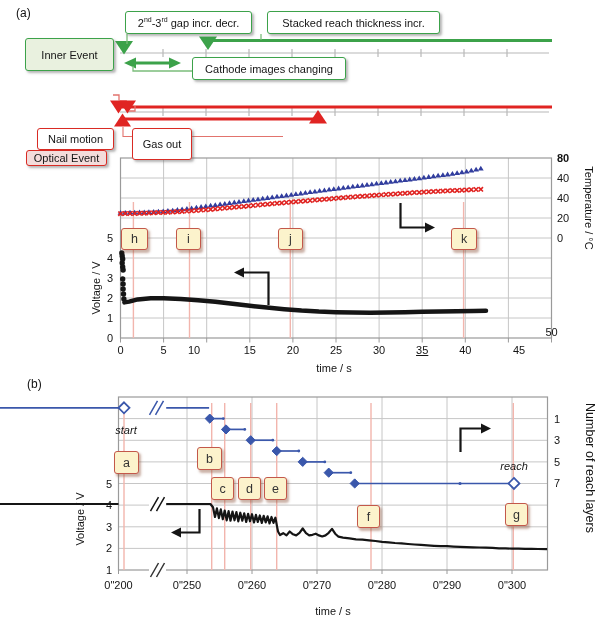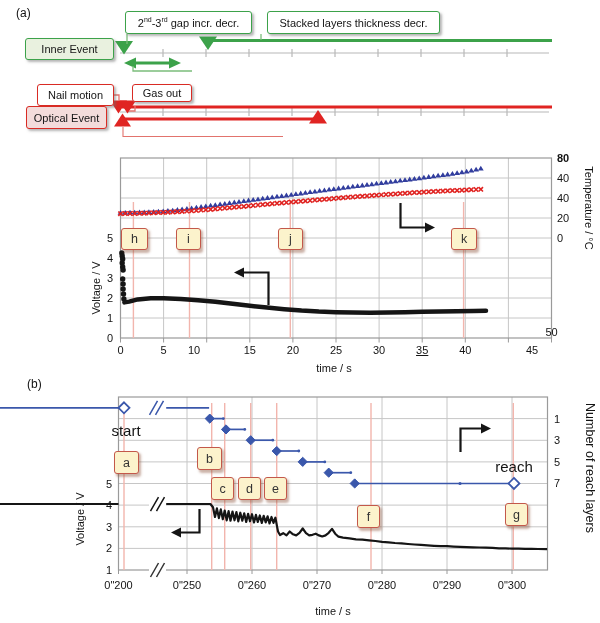--- a/index.html
+++ b/index.html
@@ -3,31 +3,31 @@
 <meta charset="utf-8">
 <style>
   html,body{margin:0;padding:0;background:#fff;}
   #stage{position:relative;width:600px;height:623px;background:#fff;overflow:hidden;
          font-family:"Liberation Sans",sans-serif;}
   #gfx{position:absolute;left:0;top:0;z-index:1;}
   #ticks{position:absolute;left:0;top:0;width:600px;height:623px;z-index:2;pointer-events:none;}
   .box{position:absolute;box-sizing:border-box;display:flex;align-items:center;justify-content:center;
        background:#fff;border-radius:3px;font-size:11px;color:#141414;white-space:nowrap;z-index:3;}
   .gbox{border:1.5px solid #3ca24a;box-shadow:2px 2px 2.5px rgba(110,110,110,.5);}
-  .rbox{border:1.5px solid #d92b24;box-shadow:2px 2px 2.5px rgba(110,110,110,.5);}
+  .rbox{border:1.5px solid #d92b24;box-shadow:2px 2px 2.5px rgba(110,110,110,.5);margin-top:44px;}
   .greenfill{background:#e9f1df;}
   .redfill{background:#f3dcdb;}
   .ybox{background:#fcf3cc;border:1.8px solid #c3584a;box-shadow:2px 2.5px 2.5px rgba(140,85,60,.45);
         font-size:12.5px;color:#333;}
   .panel-label{position:absolute;font-size:12px;color:#111;z-index:3;}
   .axis-title{position:absolute;font-size:11px;color:#141414;white-space:nowrap;z-index:2;}
   .centered{transform:translate(-50%,-50%);}
   .rot-ccw{transform:translate(-50%,-50%) rotate(-90deg);}
   .rot-cw{transform:translate(-50%,-50%) rotate(90deg);}
-  .small-label{position:absolute;font-size:15px;color:#141414;z-index:3;white-space:nowrap;}
+  .small-label{position:absolute;font-size:11px;color:#141414;z-index:3;white-space:nowrap;font-style:italic;}
   .tick{position:absolute;font-size:11px;color:#141414;white-space:nowrap;}
   .box sup{font-size:7px;line-height:0;}
 </style>
 </head>
 <body>
 
 <div id="stage">
   <svg id="gfx" width="600" height="623">
       <g>
         <path d="M120,53H549M163,49V57M206,49V57M249,49V57M292,49V57M335,49V57M378,49V57M421,49V57M464,49V57M507,49V57" stroke="#b8b8b8" fill="none" stroke-width="1.2"></path>
@@ -131,21 +131,21 @@
   <div id="ticks">
       <div class="tick" style="left: 120.5px; top: 350px; transform: translate(-50%, -50%);">0</div>
       <div class="tick" style="left: 163.6px; top: 350px; transform: translate(-50%, -50%);">5</div>
       <div class="tick" style="left: 194px; top: 350px; transform: translate(-50%, -50%);">10</div>
       <div class="tick" style="left: 249.8px; top: 350px; transform: translate(-50%, -50%);">15</div>
       <div class="tick" style="left: 292.9px; top: 350px; transform: translate(-50%, -50%);">20</div>
       <div class="tick" style="left: 336px; top: 350px; transform: translate(-50%, -50%);">25</div>
       <div class="tick" style="left: 379.1px; top: 350px; transform: translate(-50%, -50%);">30</div>
       <div class="tick" style="left: 422.2px; top: 350px; transform: translate(-50%, -50%); text-decoration: underline;">35</div>
       <div class="tick" style="left: 465.3px; top: 350px; transform: translate(-50%, -50%);">40</div>
-      <div class="tick" style="left: 532px; top: 350px; transform: translate(-50%, -50%);">45</div>
+      <div class="tick" style="left: 519px; top: 350px; transform: translate(-50%, -50%);">45</div>
       <div class="tick" style="left: 551.5px; top: 332px; transform: translate(-50%, -50%);">50</div>
       <div class="tick" style="left: 113px; top: 338px; transform: translate(-100%, -50%);">0</div>
       <div class="tick" style="left: 113px; top: 318px; transform: translate(-100%, -50%);">1</div>
       <div class="tick" style="left: 113px; top: 298px; transform: translate(-100%, -50%);">2</div>
       <div class="tick" style="left: 113px; top: 278px; transform: translate(-100%, -50%);">3</div>
       <div class="tick" style="left: 113px; top: 258px; transform: translate(-100%, -50%);">4</div>
       <div class="tick" style="left: 113px; top: 238px; transform: translate(-100%, -50%);">5</div>
       <div class="tick" style="left: 557px; top: 238px; transform: translate(0px, -50%);">0</div>
       <div class="tick" style="left: 557px; top: 218px; transform: translate(0px, -50%);">20</div>
       <div class="tick" style="left: 557px; top: 198px; transform: translate(0px, -50%);">40</div>
@@ -168,26 +168,27 @@
       <div class="tick" style="left: 554px; top: 461.85px; transform: translate(0px, -50%);">5</div>
       <div class="tick" style="left: 554px; top: 483.47px; transform: translate(0px, -50%);">7</div>
     </div>
 
   <div class="panel-label" style="left:16px;top:6px;">(a)</div>
   <div class="panel-label" style="left:27px;top:377px;">(b)</div>
 
   <div class="box gbox" style="left:125px;top:11px;width:127px;height:23px;">
     <span><span>2</span><sup>nd</sup><span>-3</span><sup>rd</sup><span> gap incr. decr.</span></span>
   </div>
-  <div class="box gbox" style="left:267px;top:11px;width:173px;height:23px;">Stacked layers thickness decr.</div>
-  <div class="box gbox greenfill" style="left:25px;top:38px;width:89px;height:22px;">Inner Event</div>
+  <div class="box gbox" style="left:267px;top:11px;width:173px;height:23px;">Stacked reach thickness incr.</div>
+  <div class="box gbox greenfill" style="left:25px;top:38px;width:89px;height:33px;">Inner Event</div>
+  <div class="box gbox" style="left:192px;top:57px;width:154px;height:23px;">Cathode images changing</div>
 
   <div class="box rbox" style="left:37px;top:84px;width:77px;height:22px;">Nail motion</div>
-  <div class="box rbox" style="left:132px;top:84px;width:60px;height:18px;text-align:center;">Gas out</div>
-  <div class="box rbox redfill" style="left:26px;top:106px;width:81px;height:23px;">Optical Event</div>
+  <div class="box rbox" style="left:132px;top:84px;width:60px;height:32px;text-align:center;">Gas out</div>
+  <div class="box rbox redfill" style="left:26px;top:106px;width:81px;height:16px;">Optical Event</div>
 
   <div class="box ybox" style="left:121px;top:228px;width:27px;height:22px;">h</div>
   <div class="box ybox" style="left:176px;top:228px;width:25px;height:22px;">i</div>
   <div class="box ybox" style="left:278px;top:228px;width:25px;height:22px;">j</div>
   <div class="box ybox" style="left:451px;top:228px;width:26px;height:22px;">k</div>
 
   <div class="box ybox" style="left:114px;top:451px;width:25px;height:23px;">a</div>
   <div class="box ybox" style="left:197px;top:447px;width:25px;height:23px;">b</div>
   <div class="box ybox" style="left:211px;top:477px;width:23px;height:23px;">c</div>
   <div class="box ybox" style="left:238px;top:477px;width:23px;height:23px;">d</div>

